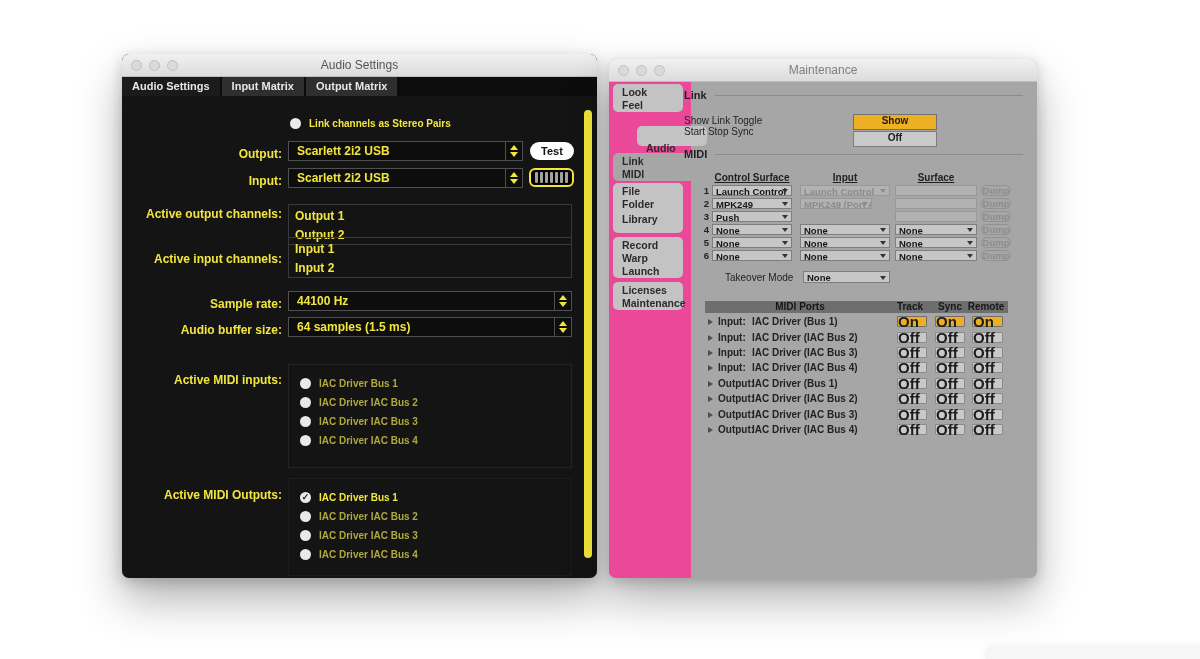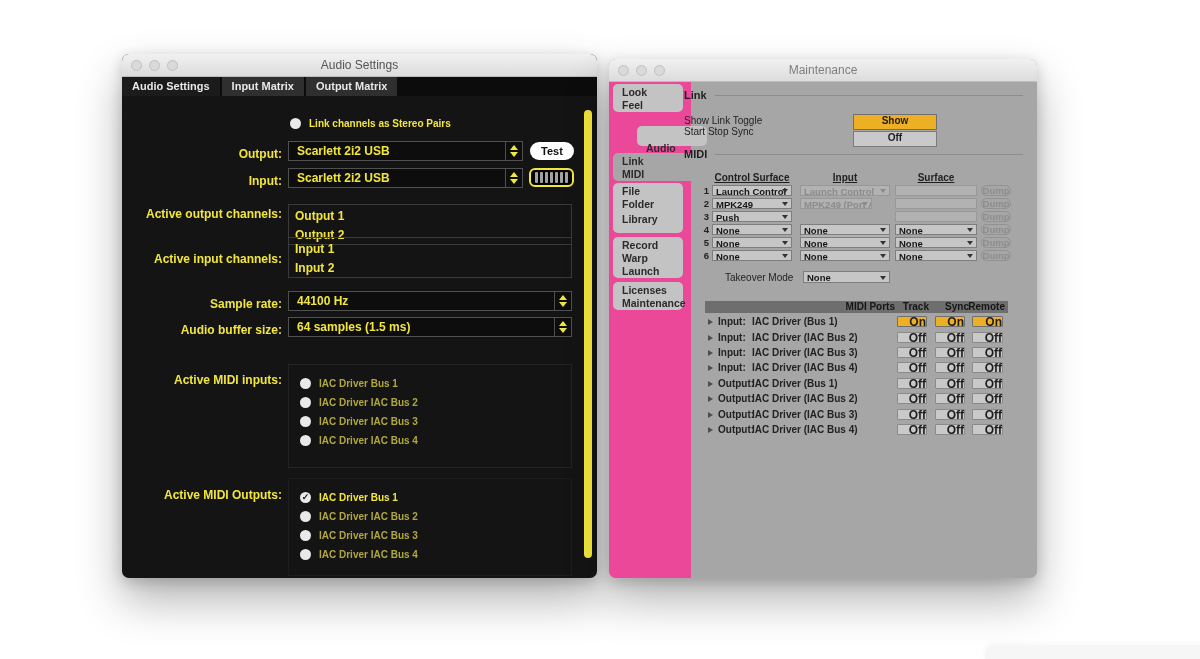--- a/index.html
+++ b/index.html
@@ -74,28 +74,28 @@
     font-size:9.5px; font-weight:bold; color:#161616; line-height:9px; padding:1px 12px 0 3px;
     overflow:hidden; white-space:nowrap; }
   .sel .car { position:absolute; right:3px; top:3px; width:0; height:0;
     border-left:3.5px solid transparent; border-right:3.5px solid transparent; border-top:4px solid #333; }
   .sel.disabled { background:#b2b2b2; border-color:#989898; color:#8b8b8b; }
   .sel.disabled .car { border-top-color:#8b8b8b; }
   .dump { position:absolute; left:372px; width:30px; height:11px; border:1px solid #929292;
     border-radius:6px; background:transparent; color:#8d8d8d; font-size:9.5px; font-weight:bold;
     text-align:center; line-height:9px; }
   .band { position:absolute; left:96px; top:219px; width:303px; height:12px; background:#6e6e6e; }
-  .band span { position:absolute; top:0; font-size:10px; font-weight:bold; color:#161616; text-align:right; line-height:12px; }
+  .band span { position:absolute; top:0; font-size:10px; font-weight:bold; color:#161616; text-align:center; line-height:12px; }
   .port-row { position:absolute; height:12px; }
   .tri-r { position:absolute; left:99px; top:3px; width:0; height:0;
     border-top:3.5px solid transparent; border-bottom:3.5px solid transparent; border-left:5px solid #4e4e4e; }
   .port-dir { position:absolute; left:109px; font-size:10px; font-weight:bold; color:#222; line-height:12px; }
   .port-dev { position:absolute; left:143px; font-size:10px; font-weight:bold; color:#222; line-height:12px; }
-  .pbtn { position:absolute; top:0; height:11px; font-size:12px; font-weight:bold; color:#1c1c1c;
-    text-align:right; line-height:10px; border:1px solid #8a8a8a; background:#c9c9c9; border-radius:1px; }
+  .pbtn { position:absolute; top:0; height:11px; font-size:15px; font-weight:bold; color:#1c1c1c;
+    text-align:left; line-height:10px; border:1px solid #8a8a8a; background:#c9c9c9; border-radius:1px; }
   .pbtn.on { background:#edb024; border-color:#6f6f6f; }
   .pbtn.track { left:288px; width:30px; }
   .pbtn.sync { left:326px; width:30px; }
   .pbtn.remote { left:363px; width:31px; }
 
   .desk-peek { position:absolute; right:0; bottom:0; width:215px; height:14px;
     background:#f6f6f6; border-radius:10px 0 0 0; box-shadow:0 0 8px rgba(0,0,0,0.05); }
 </style>
 </head>
 <body>

